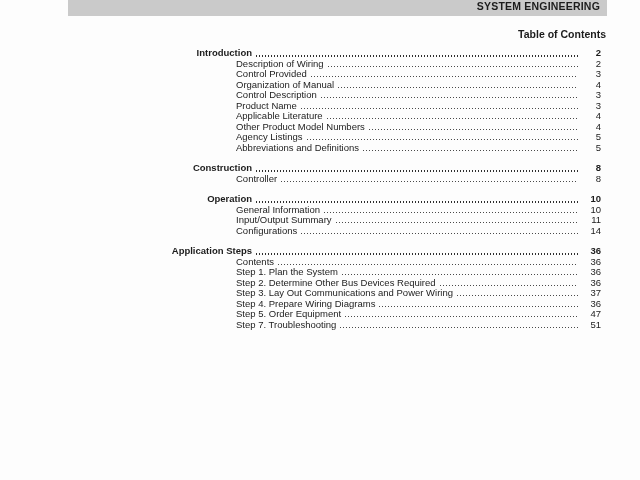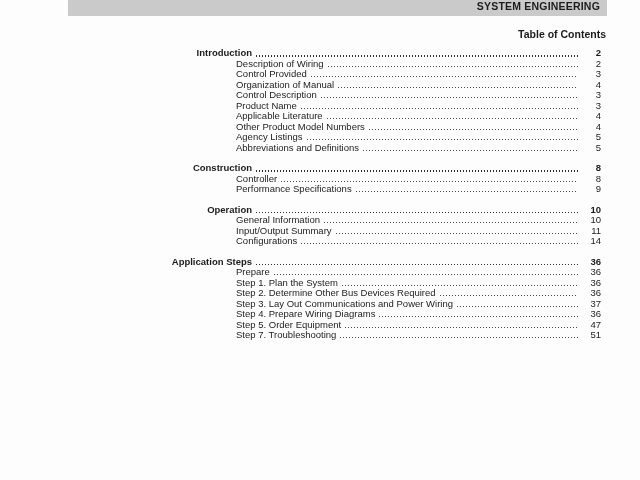--- a/index.html
+++ b/index.html
@@ -159,25 +159,20 @@
         <div class="row head">
           <span class="hcol">Construction</span>
           <span class="leader"></span>
           <span class="pg">8</span>
         </div>
         <div class="row sub">
           <span class="label">Controller</span>
           <span class="leader"></span>
           <span class="pg">8</span>
         </div>
-        <div class="row sub">
-          <span class="label">Performance Specifications</span>
-          <span class="leader"></span>
-          <span class="pg">9</span>
-        </div>
       </div>
       <div class="sec">
         <div class="row head">
           <span class="hcol">Operation</span>
           <span class="leader"></span>
           <span class="pg">10</span>
         </div>
         <div class="row sub">
           <span class="label">General Information</span>
           <span class="leader"></span>
@@ -194,21 +189,21 @@
           <span class="pg">14</span>
         </div>
       </div>
       <div class="sec">
         <div class="row head">
           <span class="hcol">Application Steps</span>
           <span class="leader"></span>
           <span class="pg">36</span>
         </div>
         <div class="row sub">
-          <span class="label">Prepare</span>
+          <span class="label">Contents</span>
           <span class="leader"></span>
           <span class="pg">36</span>
         </div>
         <div class="row sub">
           <span class="label">Step 1. Plan the System</span>
           <span class="leader"></span>
           <span class="pg">36</span>
         </div>
         <div class="row sub">
           <span class="label">Step 2. Determine Other Bus Devices Required</span>

